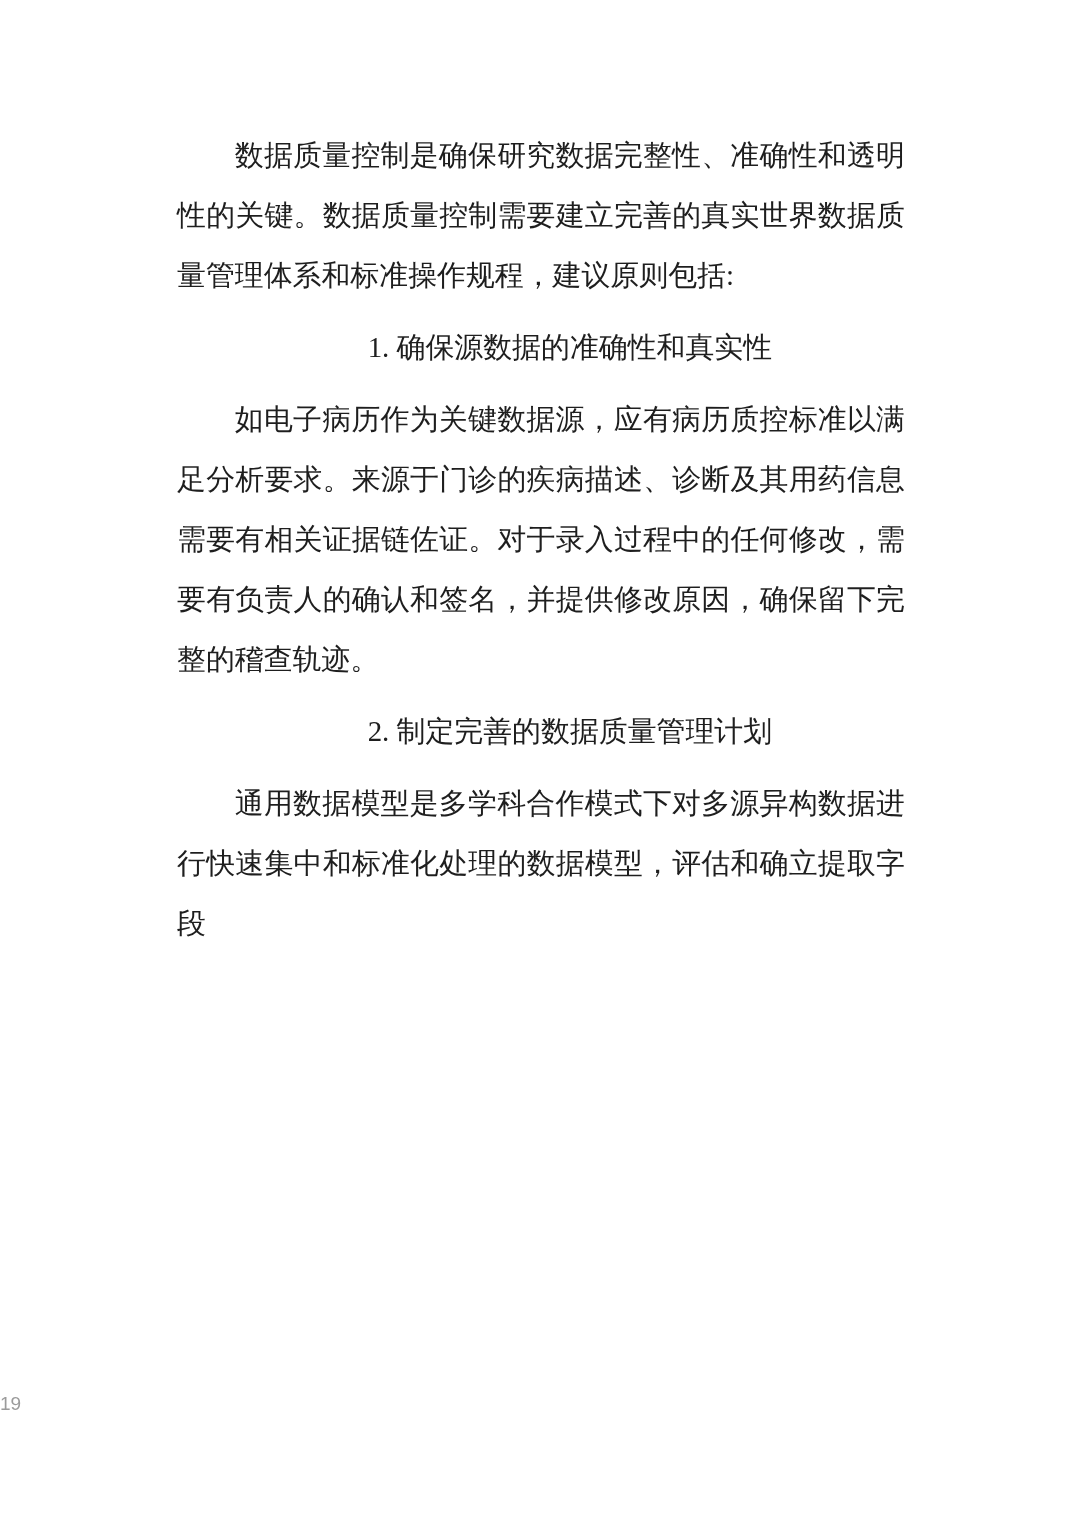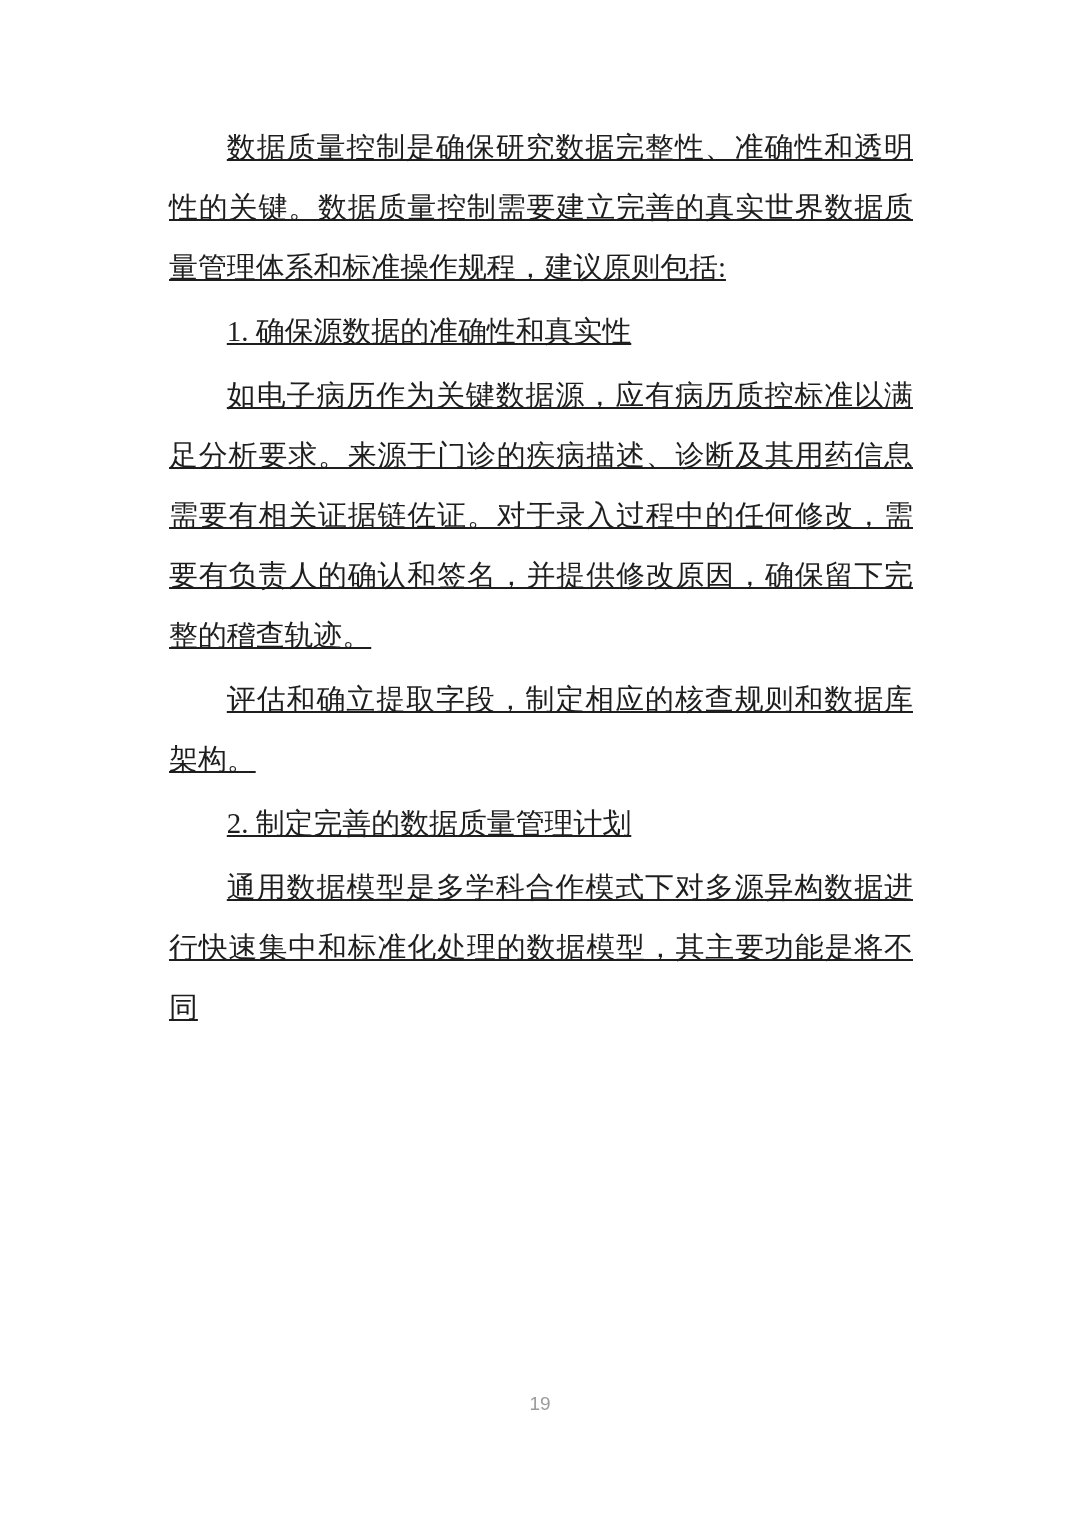--- a/index.html
+++ b/index.html
@@ -23,47 +23,45 @@
   }
   .content {
     width: 752px;
     font-family: "Liberation Serif", "DejaVu Serif", serif;
     font-size: 28.9px;
     line-height: 60px;
     color: #1e1e1e;
     text-align: justify;
   }
   .content p {
-    margin: 4px;
+    margin: 12px;
     padding: 0;
     text-indent: 2em;
-    text-decoration: underline;
   }
   .content p.heading {
-    text-align: left;
+    text-align: center;
   }
   .page-number {
     position: absolute;
     left: 0;
     width: 1080px;
     top: 1392px;
-    text-align: center;
+    text-align: left;
     font-family: "Liberation Sans", "DejaVu Sans", sans-serif;
     font-size: 19px;
     line-height: 24px;
     color: #9b9b9b;
   }
 </style>
 </head>
 <body>
 
 <div class="page">
   <div class="content">
     <p>数据质量控制是确保研究数据完整性、准确性和透明性的关键。数据质量控制需要建立完善的真实世界数据质量管理体系和标准操作规程，建议原则包括:</p>
     <p class="heading">1. 确保源数据的准确性和真实性</p>
     <p>如电子病历作为关键数据源，应有病历质控标准以满足分析要求。来源于门诊的疾病描述、诊断及其用药信息需要有相关证据链佐证。对于录入过程中的任何修改，需要有负责人的确认和签名，并提供修改原因，确保留下完整的稽查轨迹。</p>
-    <p>评估和确立提取字段，制定相应的核查规则和数据库架构。</p>
     <p class="heading">2. 制定完善的数据质量管理计划</p>
-    <p>通用数据模型是多学科合作模式下对多源异构数据进行快速集中和标准化处理的数据模型，其主要功能是将不同</p>
+    <p>通用数据模型是多学科合作模式下对多源异构数据进行快速集中和标准化处理的数据模型，评估和确立提取字段</p>
   </div>
 
   <div class="page-number">19</div>
 </div>
 
 </body></html>

